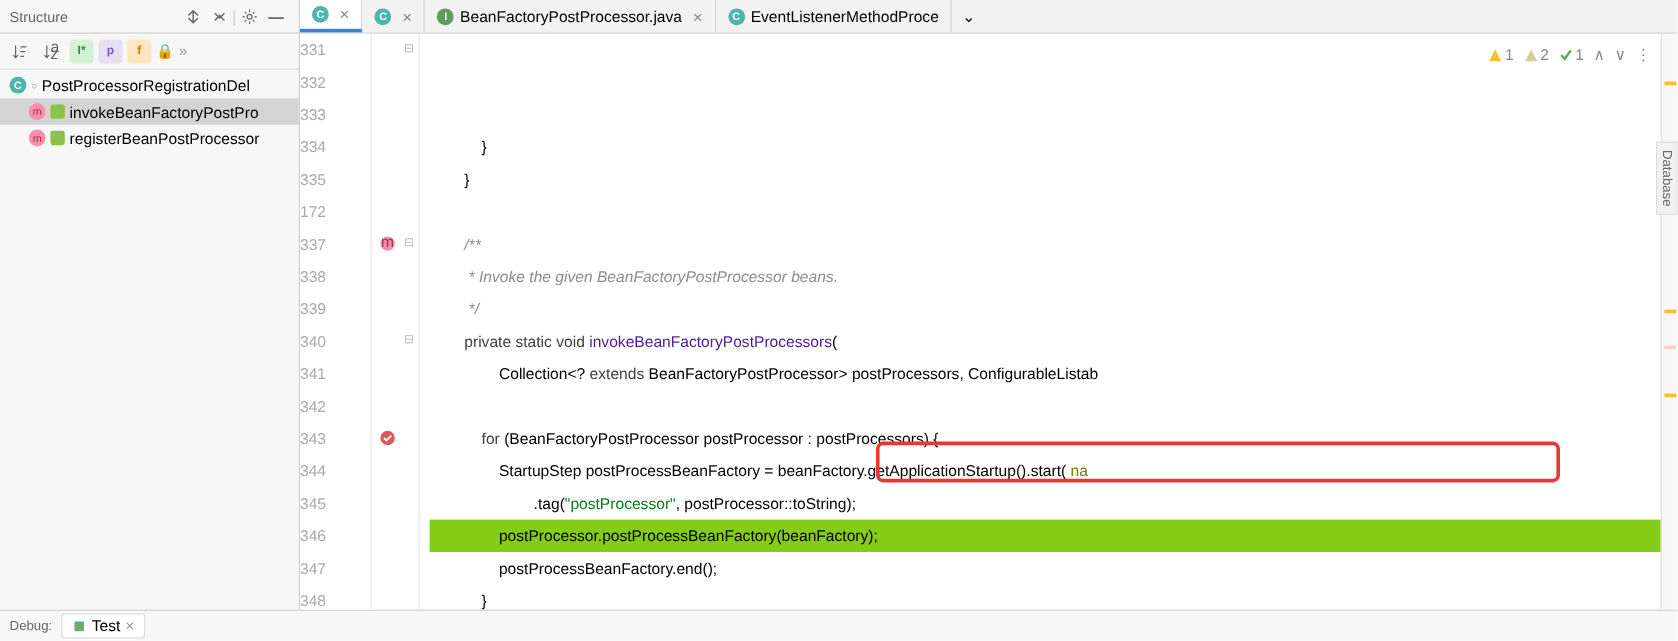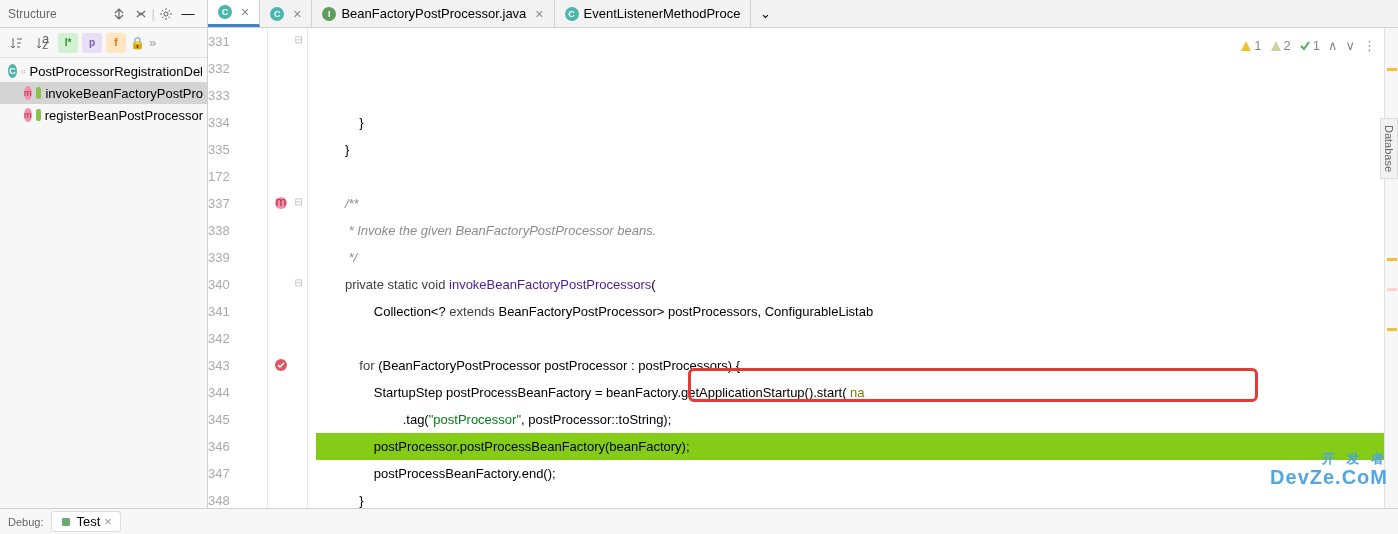--- a/index.html
+++ b/index.html
@@ -1,18 +1,18 @@
 <!DOCTYPE html>
 <html><head>
 <meta charset="utf-8">
 <style>
 *{margin:0;padding:0;box-sizing:border-box;font-family:'Segoe UI',Arial,sans-serif;font-size:13px}
 body{width:1398px;height:534px;background:#fff;display:flex;flex-direction:column;overflow:hidden}
 .main{display:flex;flex:1;overflow:hidden}
-.sidebar{width:208px;border-right:1px solid #d0d0d0;display:flex;flex-direction:column;background:#f7f7f7}
+.sidebar{width:250px;border-right:1px solid #d0d0d0;display:flex;flex-direction:column;background:#f7f7f7}
 .sb-head{display:flex;align-items:center;padding:4px 8px;border-bottom:1px solid #d0d0d0;height:28px}
 .sb-title{font-size:12px;color:#666;flex:1}
 .sb-btn{width:22px;height:22px;display:flex;align-items:center;justify-content:center;cursor:pointer;border-radius:3px}
 .sb-tool{display:flex;align-items:center;padding:3px 6px;gap:4px;border-bottom:1px solid #e0e0e0;height:30px}
 .chip{width:20px;height:20px;border-radius:3px;display:flex;align-items:center;justify-content:center;font-size:10px;font-weight:bold;cursor:pointer}
 .chip.i{background:#d3f2d3;color:#388e3c}
 .chip.p{background:#e6dff5;color:#7e57c2}
 .chip.f{background:#ffe6c1;color:#ef6c00}
 .lock{color:#c75450;font-size:12px}
 .tree{flex:1;overflow:auto;padding-top:2px}
@@ -209,24 +209,20 @@
         </div>
       <div class="code-line">            }</div><div class="code-line">        }</div><div class="code-line"></div><div class="code-line"><span class="cm">        /**</span></div><div class="code-line"><span class="cm">         * Invoke the given BeanFactoryPostProcessor beans.</span></div><div class="code-line"><span class="cm">         */</span></div><div class="code-line">        <span class="kw">private</span> <span class="kw">static</span> <span class="kw">void</span> <span class="mn">invokeBeanFactoryPostProcessors</span>(</div><div class="code-line">                Collection&lt;? <span class="kw">extends</span> BeanFactoryPostProcessor&gt; postProcessors, ConfigurableListab</div><div class="code-line"></div><div class="code-line">            <span class="kw">for</span> (BeanFactoryPostProcessor postProcessor : postProcessors) {</div><div class="code-line">                StartupStep postProcessBeanFactory = beanFactory.getApplicationStartup().start( <span class="cn">na</span></div><div class="code-line">                        .tag(<span class="st">"postProcessor"</span>, postProcessor::toString);</div><div class="code-line hl-line">                postProcessor.postProcessBeanFactory(beanFactory);</div><div class="code-line">                postProcessBeanFactory.end();</div><div class="code-line">            }</div></div>
       <div class="redbox"></div>
       <div class="rstrip">
         <div class="rmark" style="top:40px;background:#f4c030"></div>
         <div class="rmark" style="top:230px;background:#f4c030"></div>
         <div class="rmark" style="top:260px;background:#ffd0d0"></div>
         <div class="rmark" style="top:300px;background:#f4c030"></div>
       </div>
       <div class="vtab">Database</div>
-      <div class="watermark">
-        <div>开 发 者</div>
-        <div class="en">DevZe.CoM</div>
-      </div>
     </div>
   </div>
 </div>
 
 <div class="debug-bar">
   <span style="color:#666;font-size:11px">Debug:</span>
   <div class="debug-tab">
     <svg width="12" height="12">
         <rect x="2" y="2" width="8" height="8" fill="#6aab73" rx="1"></rect>
       </svg>

